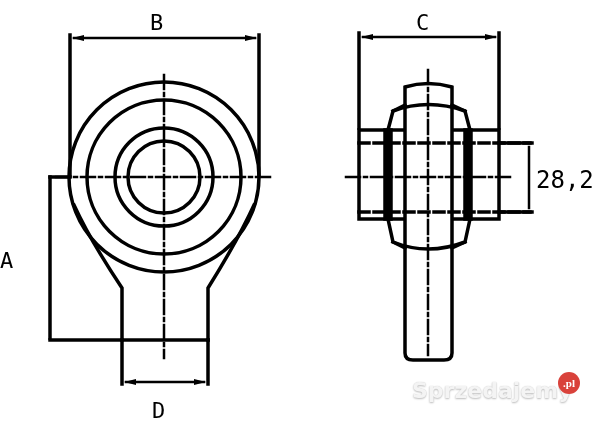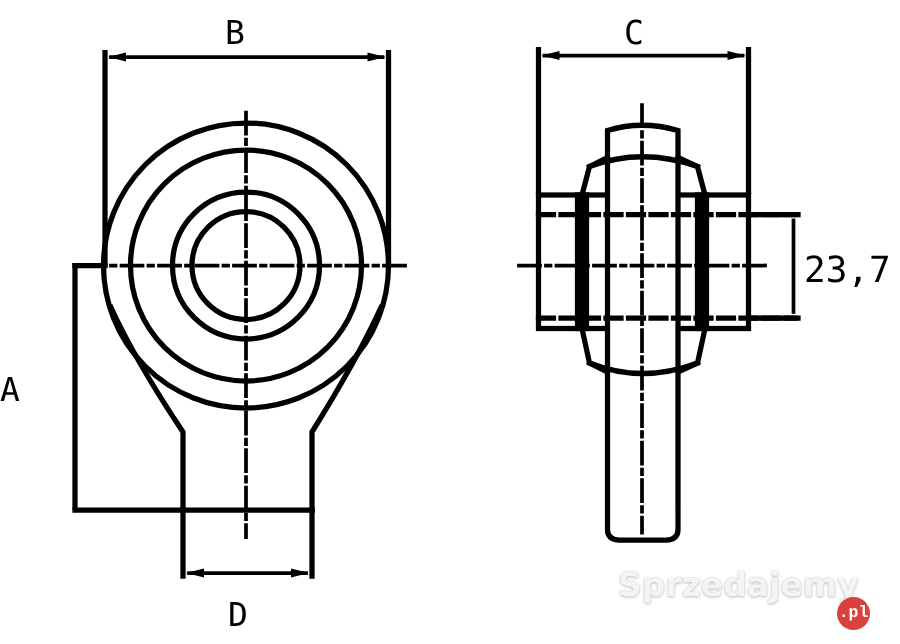--- a/index.html
+++ b/index.html
@@ -1,20 +1,20 @@
 <!DOCTYPE html>
 <html><head>
 <meta charset="utf-8">
 <style>
   html, body { margin: 0; padding: 0; background: #ffffff; }
   body { width: 600px; height: 429px; position: relative; overflow: hidden; font-family: "DejaVu Sans Mono", monospace; }
   svg { position: absolute; left: 0; top: 0; }
   .lbl { position: absolute; font-family: "DejaVu Sans Mono", "Liberation Mono", monospace; font-size: 22px; color: #000; line-height: 1; }
   .wm { position: absolute; left: 412px; top: 378px; font-family: "DejaVu Sans", sans-serif; font-weight: bold; font-size: 22px; color: #f4f4f4; text-shadow: 0 1px 2px #bdbdbd, 0 0 1px #cfcfcf; letter-spacing: 0px; }
-  .wm-badge { position: absolute; left: 558px; top: 372px; width: 22px; height: 22px; border-radius: 50%; background: #d9423b; color: #fff; font-family: Liberation Mono, monospace; font-weight: bold; font-size: 11px; display: flex; align-items: center; justify-content: center; margin-top: 26px; }
+  .wm-badge { position: absolute; left: 558px; top: 372px; width: 22px; height: 22px; border-radius: 50%; background: #d9423b; color: #fff; font-family: Liberation Serif, serif; font-weight: bold; font-size: 11px; display: flex; align-items: center; justify-content: center; }
 </style>
 </head>
 <body>
 
 <svg width="600" height="429" viewBox="0 0 600 429" xmlns="http://www.w3.org/2000/svg">
   <g fill="none" stroke="#000" stroke-width="3.5" stroke-linecap="square">
 
     <g>
 
       <line x1="70" y1="35" x2="70" y2="176"></line>
@@ -76,16 +76,16 @@
       <line x1="346" y1="177" x2="510" y2="177" stroke-dasharray="14,4,3,4" stroke-width="2.5"></line>
       <line x1="428" y1="70" x2="428" y2="355" stroke-dasharray="14,4,3,4" stroke-width="2.5"></line>
     </g>
   </g>
 </svg>
 
 <div class="lbl" style="left:150px; top:12px;">B</div>
 <div class="lbl" style="left:416px; top:12px;">C</div>
 <div class="lbl" style="left:0px; top:250px;">A</div>
 <div class="lbl" style="left:152px; top:400px;">D</div>
-<div class="lbl" style="left:536px; top:168px; font-size:24px;">23,7</div>
+<div class="lbl" style="left:536px; top:168px; font-size:24px;">28,2</div>
 
 <div class="wm">Sprzedajemy</div>
 <div class="wm-badge">.pl</div>
 
 </body></html>

